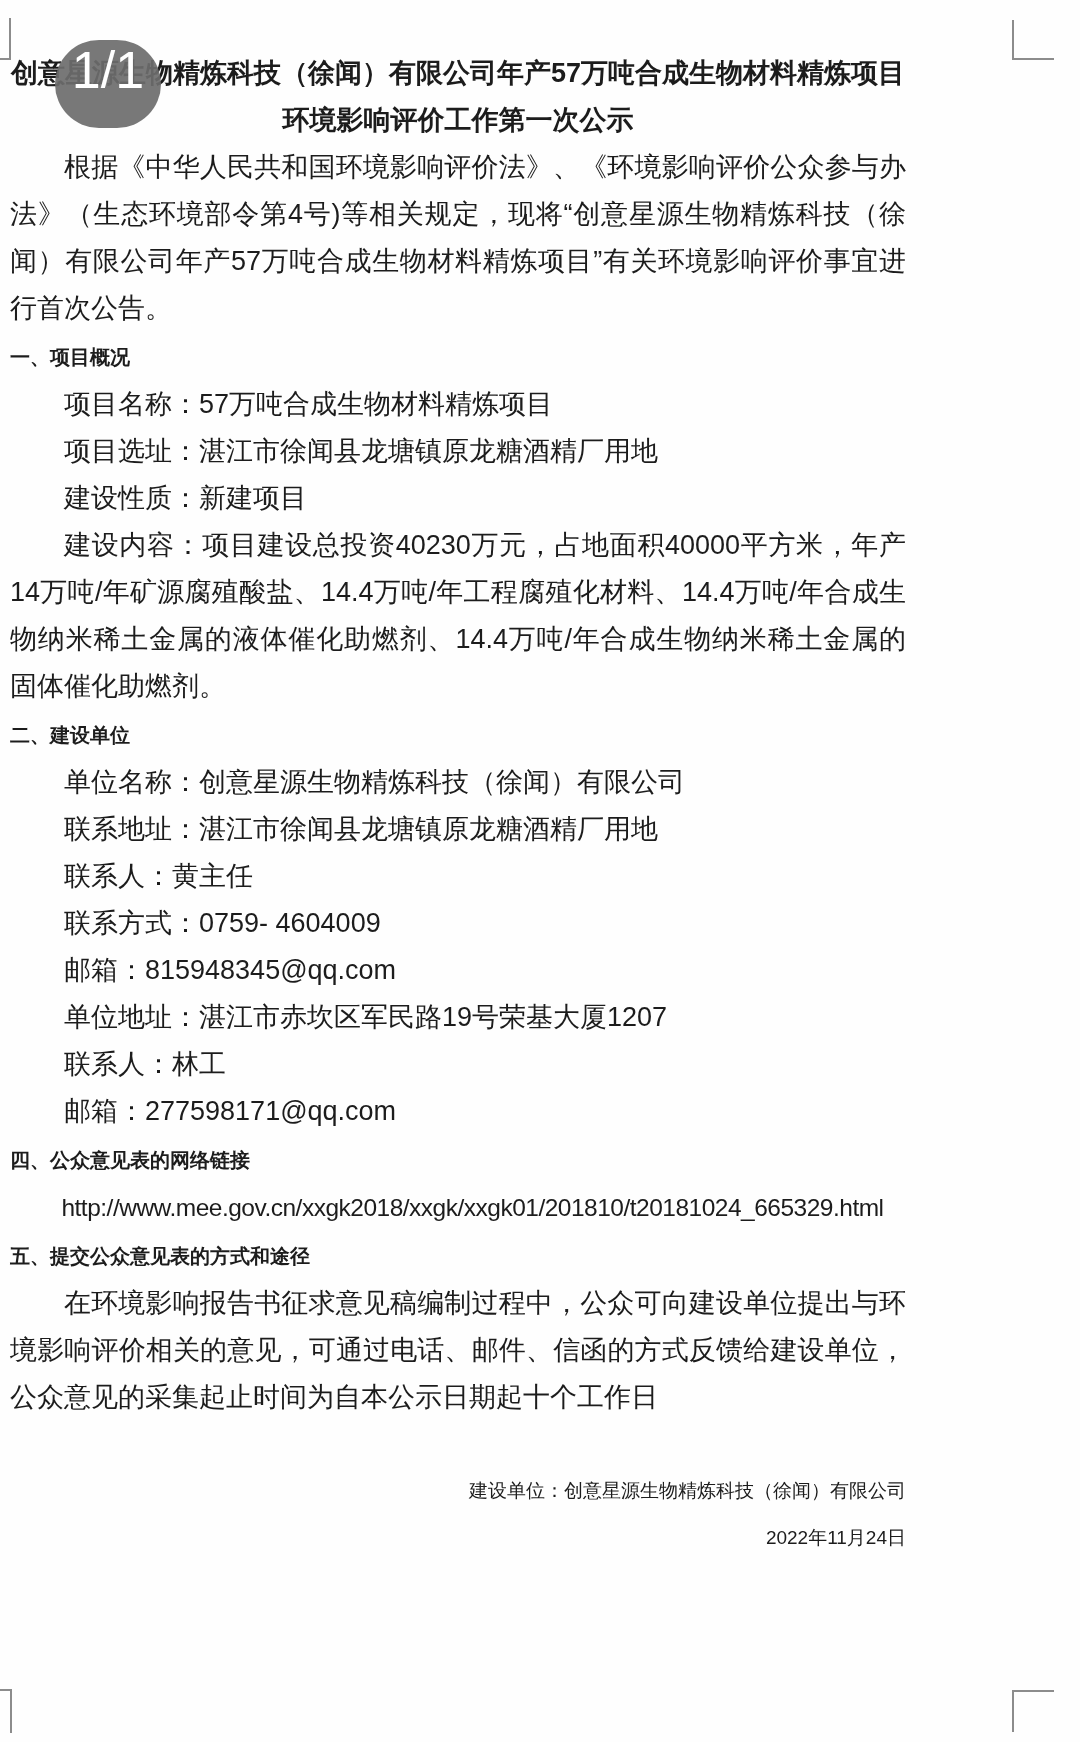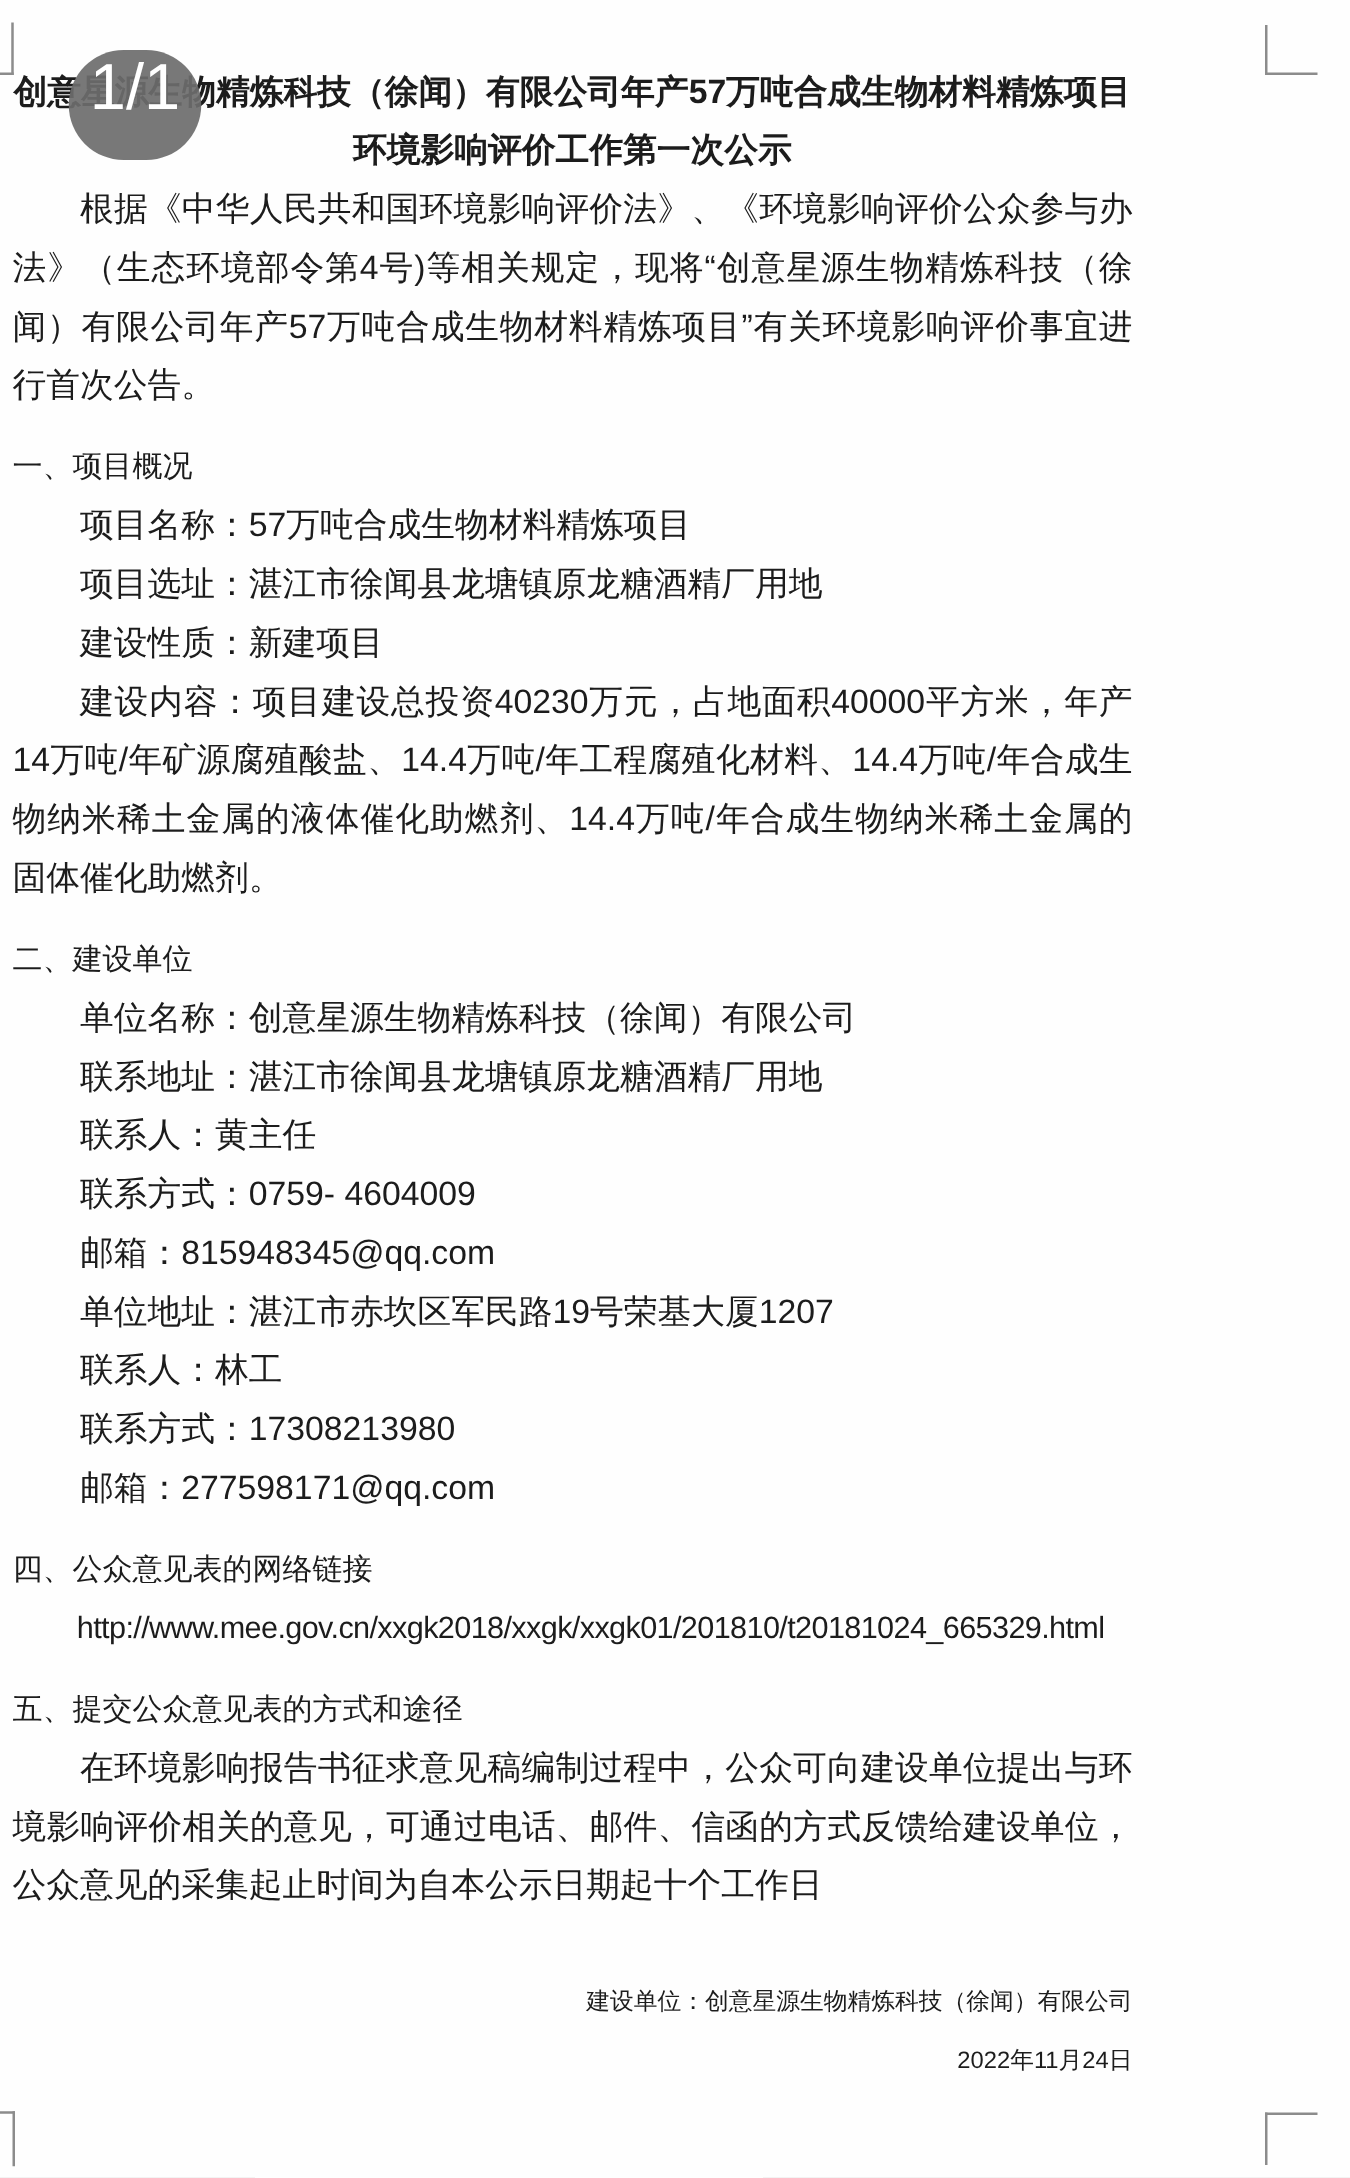--- a/index.html
+++ b/index.html
@@ -16,24 +16,24 @@
     box-sizing:border-box;
     padding:50px 174px 0 10px;
   }
   .title{
     text-align:center;
     font-weight:bold;
     font-size:27px;
     line-height:47px;
   }
   .heading{
-    font-weight:normal;
-    font-size:24px;
+    font-weight:bold;
+    font-size:20px;
     line-height:47px;
-    margin-top:18px;
+    margin-top:2px;
   }
   .para{
     font-size:27px;
     line-height:47px;
     text-indent:2em;
     margin:0;
   }
   .wrap{
     text-align:justify;
   }
@@ -100,21 +100,20 @@
         <div class="para item">建设性质：新建项目</div>
         <div class="para wrap">建设内容：项目建设总投资40230万元，占地面积40000平方米，年产14万吨/年矿源腐殖酸盐、14.4万吨/年工程腐殖化材料、14.4万吨/年合成生物纳米稀土金属的液体催化助燃剂、14.4万吨/年合成生物纳米稀土金属的固体催化助燃剂。</div>
         <div class="heading">二、建设单位</div>
         <div class="para item">单位名称：创意星源生物精炼科技（徐闻）有限公司</div>
         <div class="para item">联系地址：湛江市徐闻县龙塘镇原龙糖酒精厂用地</div>
         <div class="para item">联系人：黄主任</div>
         <div class="para item">联系方式：0759- 4604009</div>
         <div class="para item">邮箱：815948345@qq.com</div>
         <div class="para item">单位地址：湛江市赤坎区军民路19号荣基大厦1207</div>
         <div class="para item">联系人：林工</div>
-        <div class="para item">联系方式：17308213980</div>
         <div class="para item">邮箱：277598171@qq.com</div>
         <div class="heading">四、公众意见表的网络链接</div>
         <div class="para link">http://www.mee.gov.cn/xxgk2018/xxgk/xxgk01/201810/t20181024_665329.html</div>
         <div class="heading">五、提交公众意见表的方式和途径</div>
         <div class="para wrap">在环境影响报告书征求意见稿编制过程中，公众可向建设单位提出与环境影响评价相关的意见，可通过电话、邮件、信函的方式反馈给建设单位，公众意见的采集起止时间为自本公示日期起十个工作日</div>
       </div>
 
     <div class="footer">
       <div>建设单位：创意星源生物精炼科技（徐闻）有限公司</div>
       <div>2022年11月24日</div>

